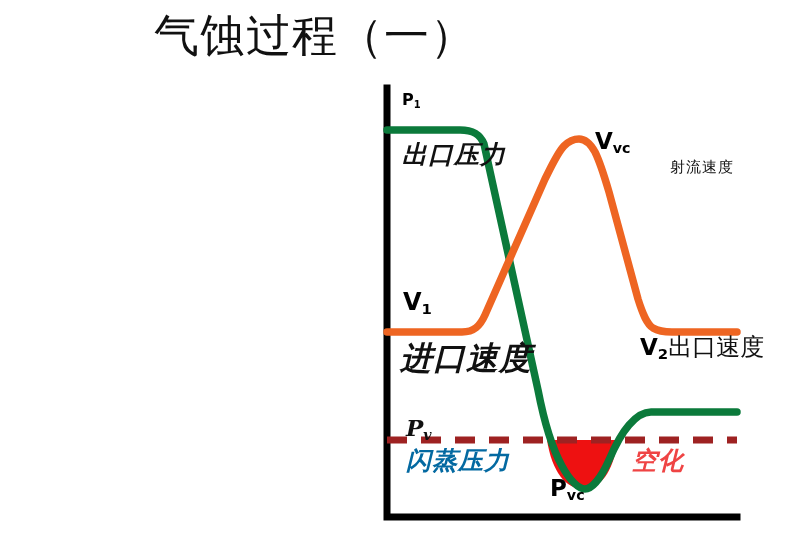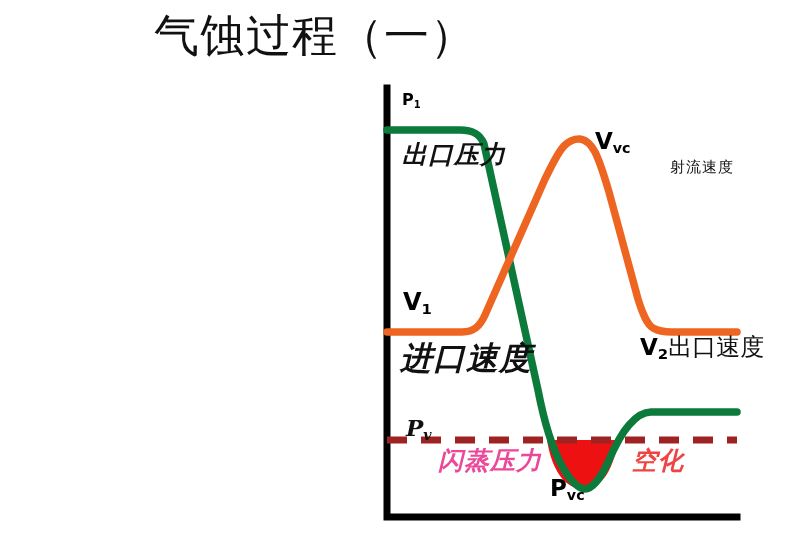--- a/index.html
+++ b/index.html
@@ -169,21 +169,21 @@
 
     <div class="fig-label lbl-cjk" style="left:270px; top:216px; font-size:24px;margin-top:39px;">
       <span class="lbl-sans" style="font-size:23px;">V</span><sub class="lbl-sans">2</sub><span>出口速度</span>
     </div>
 
 
     <div class="fig-label lbl-serif-ital" style="left:36px; top:336px; font-size:23px;">
       <span>P</span><sub>v</sub>
     </div>
 
-    <div class="fig-label lbl-red-ital" style="left:36px; top:368px; font-size:25px; color:#ec4899; letter-spacing:1px;margin-left:32px;">闪蒸压力</div>
+    <div class="fig-label lbl-red-ital" style="left:36px; top:368px; font-size:25px; color:#0369a1; letter-spacing:1px;">闪蒸压力</div>
 
     <div class="fig-label lbl-red-ital" style="left:262px; top:368px; font-size:25px; color:#ef4444; letter-spacing:1px;">空化</div>
 
     <div class="fig-label lbl-sans" style="left:180px; top:397px; font-size:23px;">
       <span>P</span><sub>vc</sub>
     </div>
 
   </div>
 </div>
 

